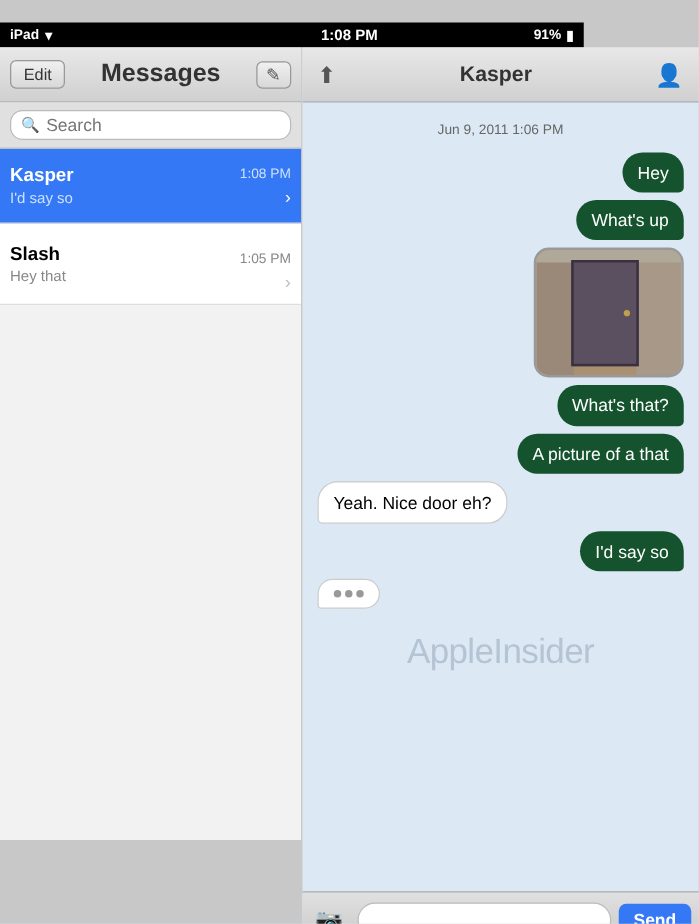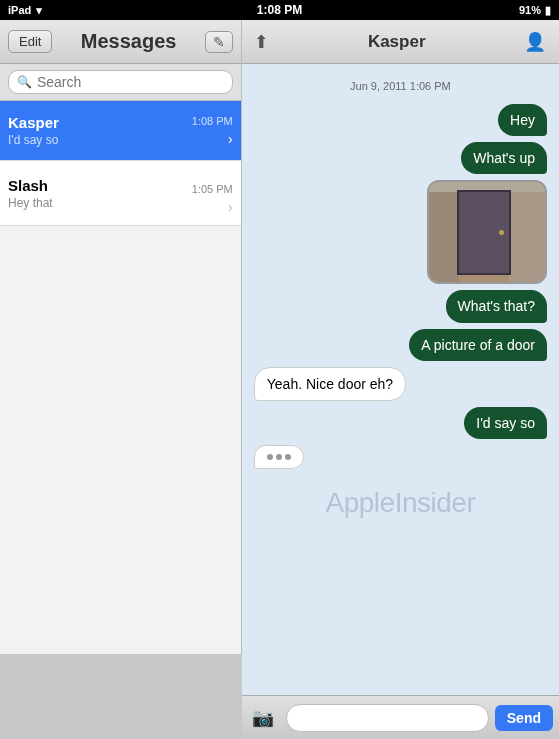--- a/index.html
+++ b/index.html
@@ -1,24 +1,24 @@
 <!DOCTYPE html>
 <html><head>
   <meta charset="utf-8">
   <style>
     * { box-sizing: border-box; margin: 0; padding: 0; }
     body { width: 559px; height: 739px; overflow: hidden; font-family: -apple-system, 'Helvetica Neue', Arial, sans-serif; background: #c8c8c8; }
 
     
     .status-bar {
-      width: 559px; height: 20px;
+      width: 467px; height: 20px;
       background: #000;
       display: flex; align-items: center; justify-content: space-between;
       padding: 0 8px;
-      color: #fff; font-size: 11px; font-weight: 600;
+      color: #fff; font-size: 11px; font-weight: 600; margin-top: 18px;
     }
     .status-left { display: flex; align-items: center; gap: 5px; }
     .status-center { position: absolute; left: 50%; transform: translateX(-50%); color: #fff; font-size: 12px; font-weight: 600; }
     .status-right { display: flex; align-items: center; gap: 4px; font-size: 11px; }
 
     
     .app-container { display: flex; width: 559px; height: 719px; }
 
     
     .messages-panel {
@@ -302,21 +302,21 @@
             </div>
           </div>
         </div>
       </div>
 
       <div class="bubble-row sent">
         <div class="bubble sent">What's that?</div>
       </div>
 
       <div class="bubble-row sent">
-        <div class="bubble sent">A picture of a door</div>
+        <div class="bubble sent">A picture of a that</div>
       </div>
 
       <div class="bubble-row received">
         <div class="bubble received">Yeah. Nice door eh?</div>
       </div>
 
       <div class="bubble-row sent">
         <div class="bubble sent">I'd say so</div>
       </div>
 

